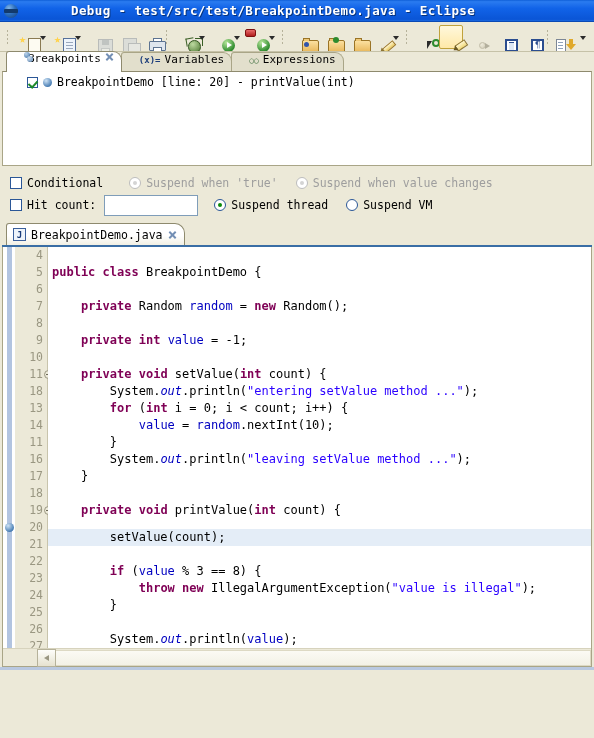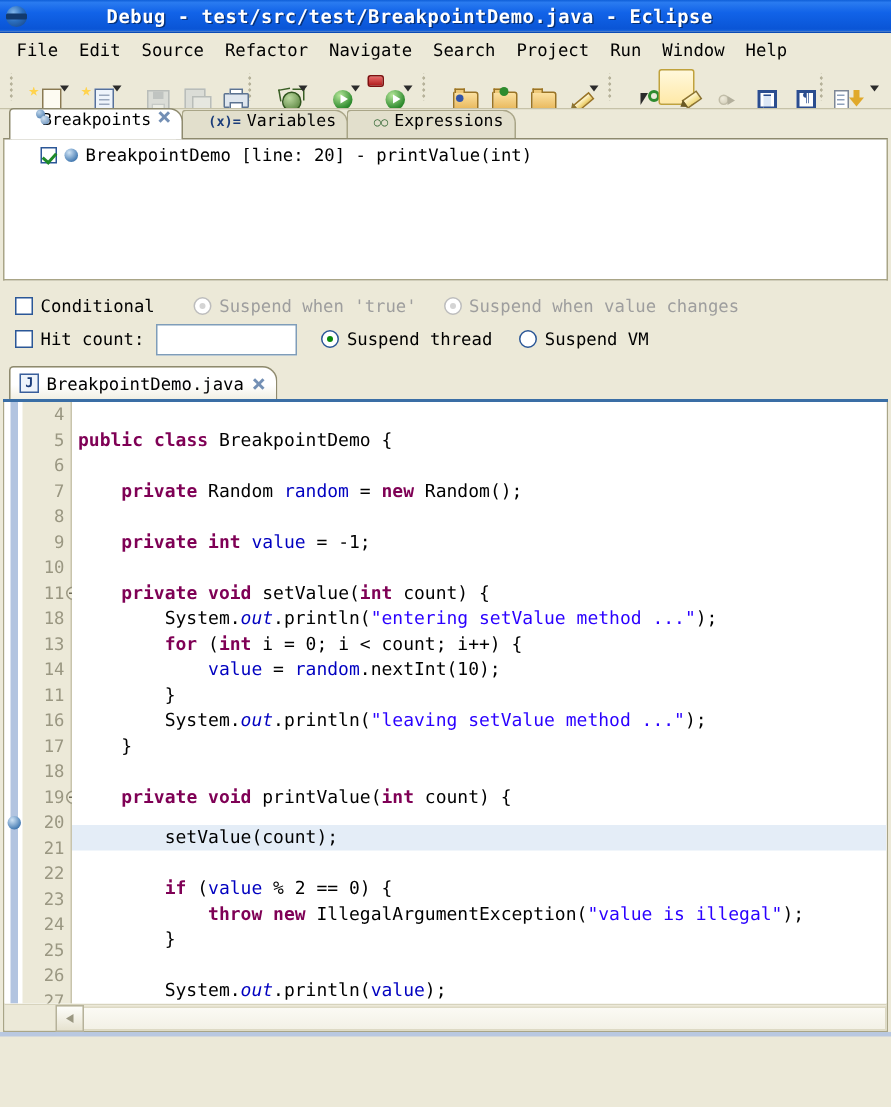--- a/index.html
+++ b/index.html
@@ -224,32 +224,20 @@
 </head>
 <body>
 
 <div id="app">
 
   <div class="titlebar">
     <div class="eclipse-ico"></div>
     <div class="title-text">Debug - test/src/test/BreakpointDemo.java - Eclipse</div>
   </div>
 
-  <div class="menubar" id="menubar">
-      <div class="menuitem">File</div>
-      <div class="menuitem">Edit</div>
-      <div class="menuitem">Source</div>
-      <div class="menuitem">Refactor</div>
-      <div class="menuitem">Navigate</div>
-      <div class="menuitem">Search</div>
-      <div class="menuitem">Project</div>
-      <div class="menuitem">Run</div>
-      <div class="menuitem">Window</div>
-      <div class="menuitem">Help</div>
-    </div>
 
   <div class="toolbar" id="toolbar">
       <div class="tb-grip"></div>
       <div class="tbbtn">
         <span><span class="ic"><span class="doc"></span><span class="star"></span></span></span>
       </div>
       <div class="arrow"></div>
       <div class="tbbtn">
         <span><span class="ic"><span class="doc blue">
               <i class="ln" style="top:3px"></i>
@@ -424,21 +412,21 @@
             <div class="cline"><span>        System.</span><span class="sfld">out</span><span>.println(</span><span class="str">"entering setValue method ..."</span><span>);</span></div>
             <div class="cline"><span>        </span><span class="kw">for</span><span> (</span><span class="kw">int</span><span> i = 0; i &lt; count; i++) {</span></div>
             <div class="cline"><span>            </span><span class="fld">value</span><span> = </span><span class="fld">random</span><span>.nextInt(10);</span></div>
             <div class="cline"><span>        }</span></div>
             <div class="cline"><span>        System.</span><span class="sfld">out</span><span>.println(</span><span class="str">"leaving setValue method ..."</span><span>);</span></div>
             <div class="cline"><span>    }</span></div>
             <div class="cline">&nbsp;</div>
             <div class="cline"><span>    </span><span class="kw">private</span><span> </span><span class="kw">void</span><span> printValue(</span><span class="kw">int</span><span> count) {</span></div>
             <div class="cline hl"><span>        setValue(count);</span></div>
             <div class="cline">&nbsp;</div>
-            <div class="cline"><span>        </span><span class="kw">if</span><span> (</span><span class="fld">value</span><span> % 2 == 0) {</span></div>
+            <div class="cline"><span>        </span><span class="kw">if</span><span> (</span><span class="fld">value</span><span> % 3 == 8) {</span></div>
             <div class="cline"><span>            </span><span class="kw">throw</span><span> </span><span class="kw">new</span><span> IllegalArgumentException(</span><span class="str">"value is illegal"</span><span>);</span></div>
             <div class="cline"><span>        }</span></div>
             <div class="cline">&nbsp;</div>
             <div class="cline"><span>        System.</span><span class="sfld">out</span><span>.println(</span><span class="fld">value</span><span>);</span></div>
             <div class="cline"><span>    }</span></div>
           </div>
       </div>
       <div class="hscroll">
         <div class="sbtn"></div>
         <div class="strack"></div>

